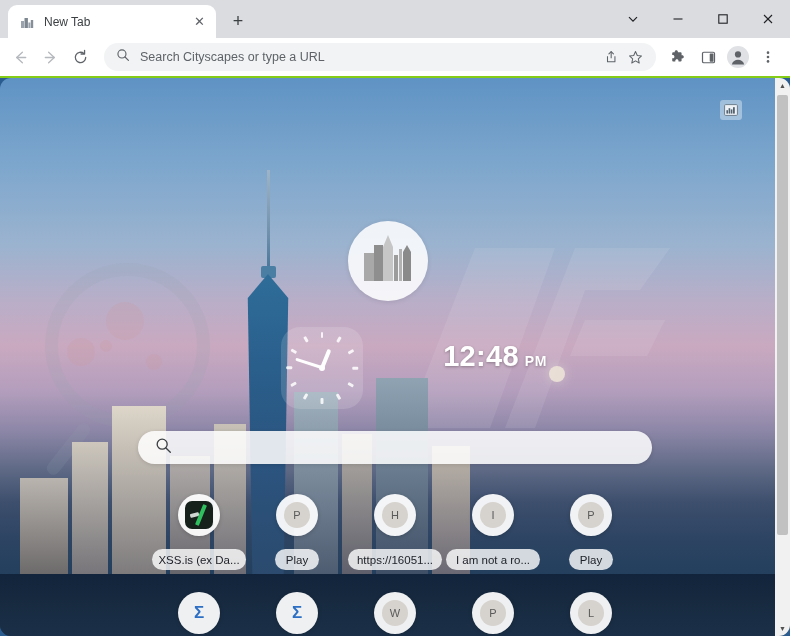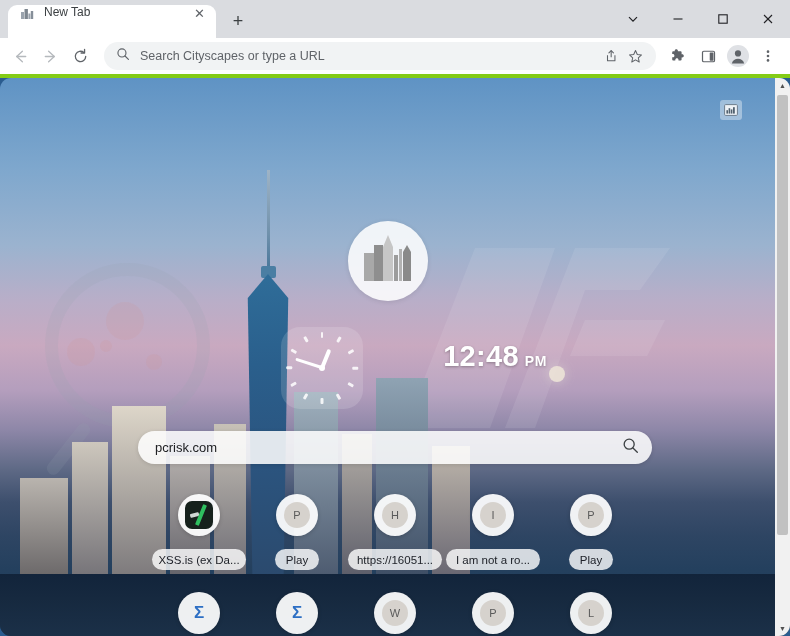--- a/index.html
+++ b/index.html
@@ -23,21 +23,21 @@
     background: #dadce0;
     position: relative;
     display: flex; align-items: flex-end;
     padding-left: 8px;
     flex: none;
   }
   .tab {
     width: 208px; height: 33px;
     background: #ffffff;
     border-radius: 9px 9px 0 0;
-    display: flex; 
+    display: flex; align-items: center;
     padding: 0 8px 0 11px;
     gap: 9px;
     position: relative;
     cursor: default;
   }
   .tab-favicon { width: 16px; height: 16px; flex: none; position: relative; }
   .tab-title {
     font-size: 12px; color: #3c4043;
     white-space: nowrap; overflow: hidden; text-overflow: ellipsis;
     flex: 1;
@@ -64,21 +64,21 @@
   }
 
   
   .toolbar {
     height: 40px;
     background: #ffffff;
     display: flex; align-items: center;
     padding: 0 8px 0 6px;
     gap: 2px;
     flex: none;
-    border-bottom: 4px solid #84cc16;
+    border-bottom: 2px solid #84cc16;
   }
   .tbtn {
     width: 28px; height: 28px;
     display: flex; align-items: center; justify-content: center;
     color: #5f6368; border-radius: 50%;
     flex: none;
   }
   .tbtn.dim { color: #b5b9bd; }
   .omnibox {
     flex: 1; height: 28px; margin: 0 6px 0 8px;
@@ -488,21 +488,20 @@
       <span class="pin"></span>
     </div>
 
     <div class="digital">
       <div class="t">
         <span>12:48</span><span class="ampm">PM</span>
       </div>
     </div>
 
     <div class="searchbar">
-      <span class="q">pcrisk.com</span>
       <span>
         <svg width="17" height="17" viewBox="0 0 18 18">
             <circle cx="7.6" cy="7.6" r="5.3" stroke="#3c4043" stroke-width="1.4" fill="none"></circle>
             <line x1="11.6" y1="11.6" x2="16.2" y2="16.2" stroke="#3c4043" stroke-width="1.4" stroke-linecap="round"></line>
           </svg>
       </span>
     </div>
 
     <div class="tiles">
 

